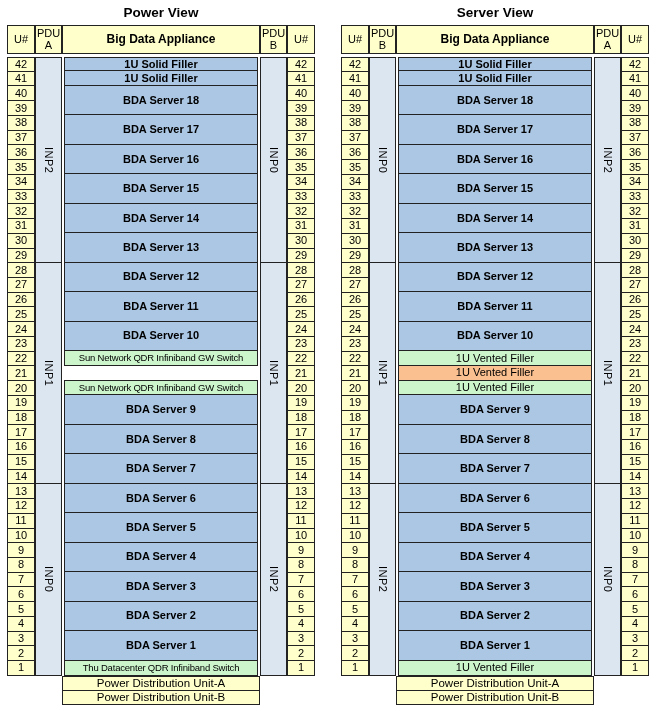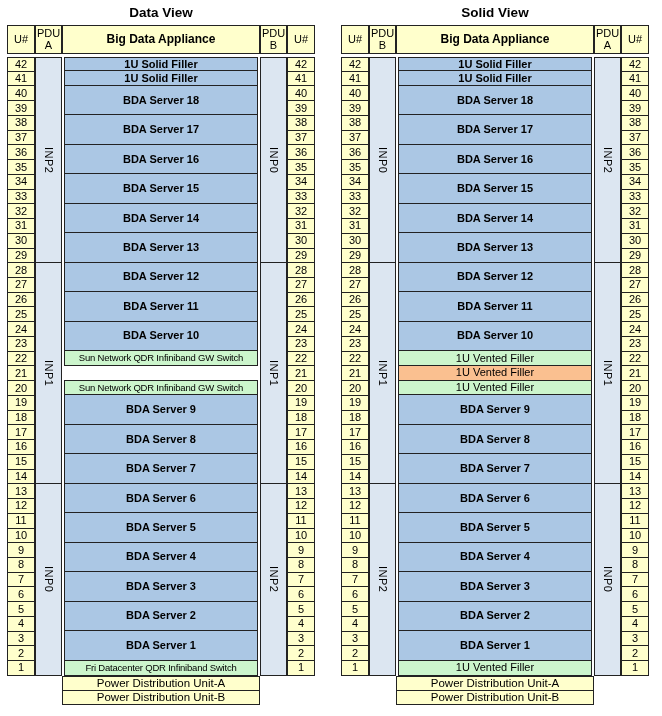--- a/index.html
+++ b/index.html
@@ -57,21 +57,21 @@
     height: 15px; display: flex; align-items: center; justify-content: center;
     font-size: 11.5px; line-height: 1;
   }
   .footrow.stack { margin-top: -1px; }
 </style>
 </head>
 <body>
 
 <div class="page">
   <section class="rack">
-    <h2 class="title">Data View</h2>
+    <h2 class="title">Power View</h2>
     <div class="grid">
         <div class="hcell" style="grid-area: 1 / 1 / span 1;">U#</div>
         <div class="hcell" style="grid-area: 1 / 2 / span 1;">PDU
 A</div>
         <div class="hcell main" style="grid-area: 1 / 3 / span 1;">Big Data Appliance</div>
         <div class="hcell" style="grid-area: 1 / 4 / span 1;">PDU
 B</div>
         <div class="hcell" style="grid-area: 1 / 5 / span 1;">U#</div>
         <div class="ucell" style="grid-area: 2 / 1 / span 1;">42</div>
         <div class="ucell" style="grid-area: 2 / 5 / span 1;">42</div>
@@ -178,29 +178,29 @@
         <div class="slot t-sw-green stack" style="grid-area: 24 / 3 / span 1;">Sun Network QDR Infiniband GW Switch</div>
         <div class="slot t-server stack" style="grid-area: 25 / 3 / span 2;">BDA Server 9</div>
         <div class="slot t-server stack" style="grid-area: 27 / 3 / span 2;">BDA Server 8</div>
         <div class="slot t-server stack" style="grid-area: 29 / 3 / span 2;">BDA Server 7</div>
         <div class="slot t-server stack" style="grid-area: 31 / 3 / span 2;">BDA Server 6</div>
         <div class="slot t-server stack" style="grid-area: 33 / 3 / span 2;">BDA Server 5</div>
         <div class="slot t-server stack" style="grid-area: 35 / 3 / span 2;">BDA Server 4</div>
         <div class="slot t-server stack" style="grid-area: 37 / 3 / span 2;">BDA Server 3</div>
         <div class="slot t-server stack" style="grid-area: 39 / 3 / span 2;">BDA Server 2</div>
         <div class="slot t-server stack" style="grid-area: 41 / 3 / span 2;">BDA Server 1</div>
-        <div class="slot t-sw-green stack" style="grid-area: 43 / 3 / span 1;">Fri Datacenter QDR Infiniband Switch</div>
+        <div class="slot t-sw-green stack" style="grid-area: 43 / 3 / span 1;">Thu Datacenter QDR Infiniband Switch</div>
       </div>
     <div class="footer">
         <div class="footrow">Power Distribution Unit-A</div>
         <div class="footrow stack">Power Distribution Unit-B</div>
       </div>
   </section>
   <section class="rack">
-    <h2 class="title">Solid View</h2>
+    <h2 class="title">Server View</h2>
     <div class="grid">
         <div class="hcell" style="grid-area: 1 / 1 / span 1;">U#</div>
         <div class="hcell" style="grid-area: 1 / 2 / span 1;">PDU
 B</div>
         <div class="hcell main" style="grid-area: 1 / 3 / span 1;">Big Data Appliance</div>
         <div class="hcell" style="grid-area: 1 / 4 / span 1;">PDU
 A</div>
         <div class="hcell" style="grid-area: 1 / 5 / span 1;">U#</div>
         <div class="ucell" style="grid-area: 2 / 1 / span 1;">42</div>
         <div class="ucell" style="grid-area: 2 / 5 / span 1;">42</div>

